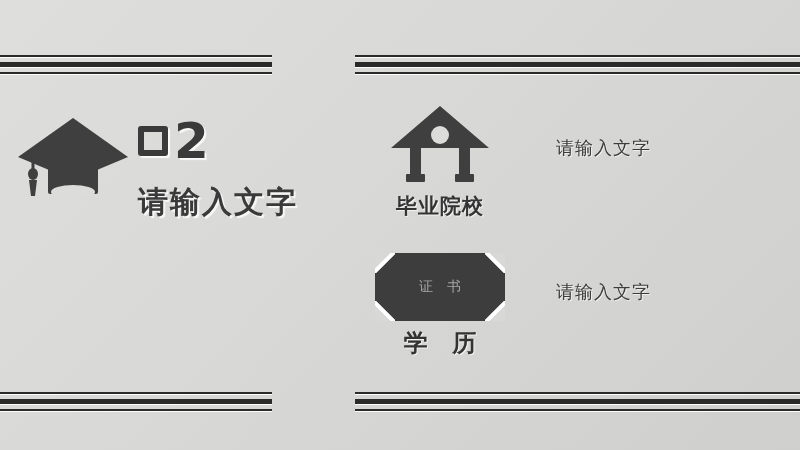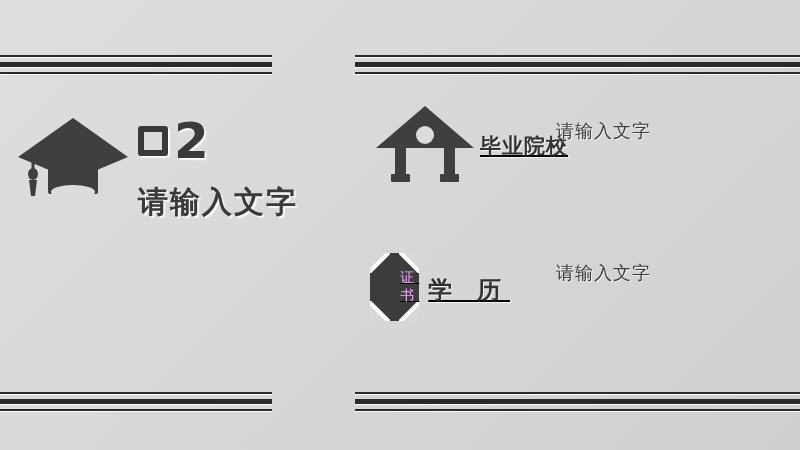--- a/index.html
+++ b/index.html
@@ -105,22 +105,22 @@
     position: absolute;
     display: flex;
     align-items: center;
   }
   .row-gate { left: 370px; top: 100px; }
   .row-cert { left: 370px; top: 253px; }
 
   .item-visual {
     width: 140px;
     display: flex;
-    align-items: center;
-    text-decoration: underline;
+    flex-direction: column;
+    align-items: center;
   }
 
   .gate-icon { width: 110px; height: 86px; }
   .gate-icon svg { display: block; }
 
   .item-label {
     margin-top: 6px;
     font-size: 21px;
     font-weight: bold;
     color: #333333;
@@ -162,21 +162,21 @@
     background: linear-gradient(to top right, #d8d8d6 0%, #d8d8d6 38%, #ffffff 40%, #ffffff 52%, #3d3d3d 54%);
   }
   .cert-corner-br {
     bottom: 0; right: 0;
     background: linear-gradient(to top left, #d8d8d6 0%, #d8d8d6 38%, #ffffff 40%, #ffffff 52%, #3d3d3d 54%);
   }
   .cert-text {
     position: relative;
     z-index: 2;
     font-size: 14px;
-    color: #f0abfc;
+    color: #a3a3a3;
     letter-spacing: 5px;
     text-indent: 5px;
     text-align: right;
   }
 
   .body-text {
     margin-left: 44px;
     font-size: 18px;
     color: #3c3c3c;
     letter-spacing: 1px;

